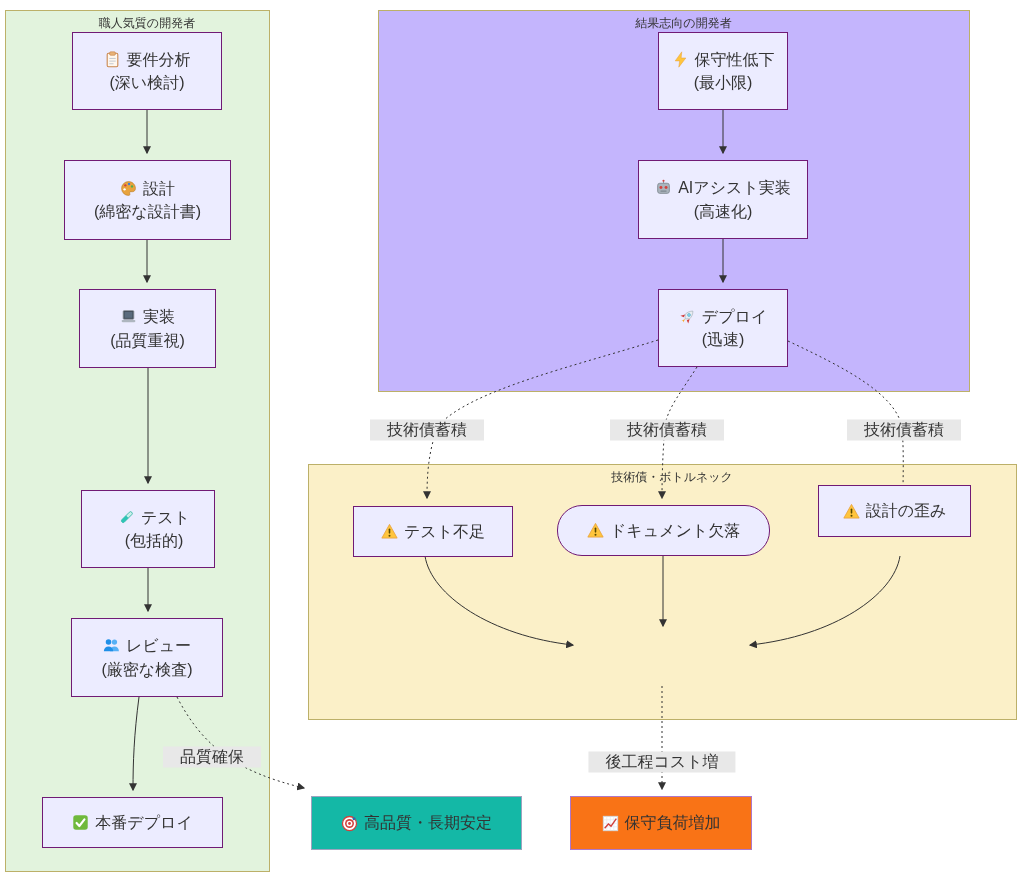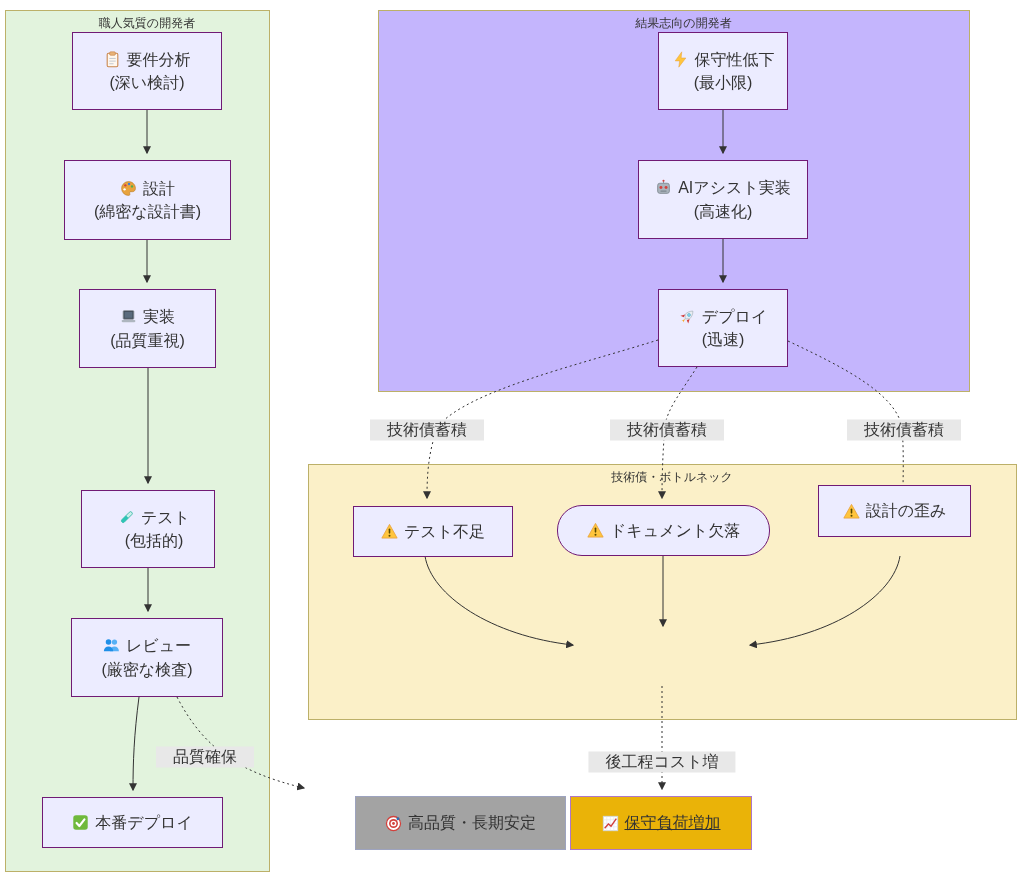--- a/index.html
+++ b/index.html
@@ -10,22 +10,22 @@
   #lane-craftsman{left:5px;top:10px;width:265px;height:862px;background:#e2f3dd;}
   #lane-results{left:378px;top:10px;width:592px;height:382px;background:#c4b5fd;}
   #lane-debt{left:308px;top:464px;width:709px;height:256px;background:#fbf0c8;}
   svg.edges{position:absolute;left:0;top:0;z-index:2;}
   .node{position:absolute;z-index:3;background:#ececff;border:1px solid #701a75;box-sizing:border-box;
         display:flex;flex-direction:column;align-items:center;justify-content:center;
         font-size:16px;line-height:1.45;text-align:center;}
   .nline{display:flex;align-items:center;justify-content:center;gap:6px;white-space:nowrap;}
   .ic{display:inline-flex;width:17px;height:17px;flex:none;}
   .ic svg{width:17px;height:17px;}
-  .node.green{background:#a3a3a3;border-color:#9da3bf;margin-left:44px;}
-  .node.pink{background:#eab308;border-color:#ae77c8;text-decoration:underline;}
+  .node.green{background:#14b8a6;border-color:#9da3bf;}
+  .node.pink{background:#f97316;border-color:#ae77c8;}
   .edge-label{position:absolute;z-index:4;transform:translate(-50%,-50%);background:#e8e8e8;
               padding:0 17px;font-size:16px;white-space:nowrap;color:#333;}
   
   #n-req-analysis{left:72px;top:32px;width:150px;height:78px;}
   #n-design{left:64px;top:160px;width:167px;height:80px;}
   #n-impl{left:79px;top:289px;width:137px;height:79px;}
   #n-test{left:81px;top:490px;width:134px;height:78px;padding-left:12px;}
   #n-review{left:71px;top:618px;width:152px;height:79px;}
   #n-prod-deploy{left:42px;top:797px;width:181px;height:51px;}
   #n-req-check{left:658px;top:32px;width:130px;height:78px;}
@@ -76,21 +76,21 @@
         <path d="M697 367 C681 392,668 408,665 425 C663 450,662 472,662 498" marker-end="url(#arrow)"></path>
         <path d="M788 341 C843 367,895 393,902 427 C904 452,903 474,903 497" marker-end="url(#arrow)"></path>
         <path d="M662 686 V789" marker-end="url(#arrow)"></path>
       </g>
     </g>
   </svg>
 
   <div class="edge-label" style="left:427px;top:430px">技術債蓄積</div>
   <div class="edge-label" style="left:667px;top:430px">技術債蓄積</div>
   <div class="edge-label" style="left:904px;top:430px">技術債蓄積</div>
-  <div class="edge-label" style="left:205px;top:757px">品質確保</div>
+  <div class="edge-label" style="left:212px;top:757px">品質確保</div>
   <div class="edge-label" style="left:662px;top:762px">後工程コスト増</div>
 
   <div class="node" id="n-req-analysis">
     <div class="nline">
       <span class="ic">
           <svg viewBox="0 0 16 16">
             <rect x="3" y="2.2" width="10" height="12.6" rx="1.2" fill="#fff7ee" stroke="#c8854b" stroke-width="1"></rect>
             <rect x="5.3" y="0.8" width="5.4" height="3.2" rx="1" fill="#e8b277" stroke="#c8854b" stroke-width="0.6"></rect>
             <line x1="5" y1="7" x2="11" y2="7" stroke="#b9c2cc" stroke-width="0.8"></line>
             <line x1="5" y1="9.5" x2="11" y2="9.5" stroke="#b9c2cc" stroke-width="0.8"></line>

